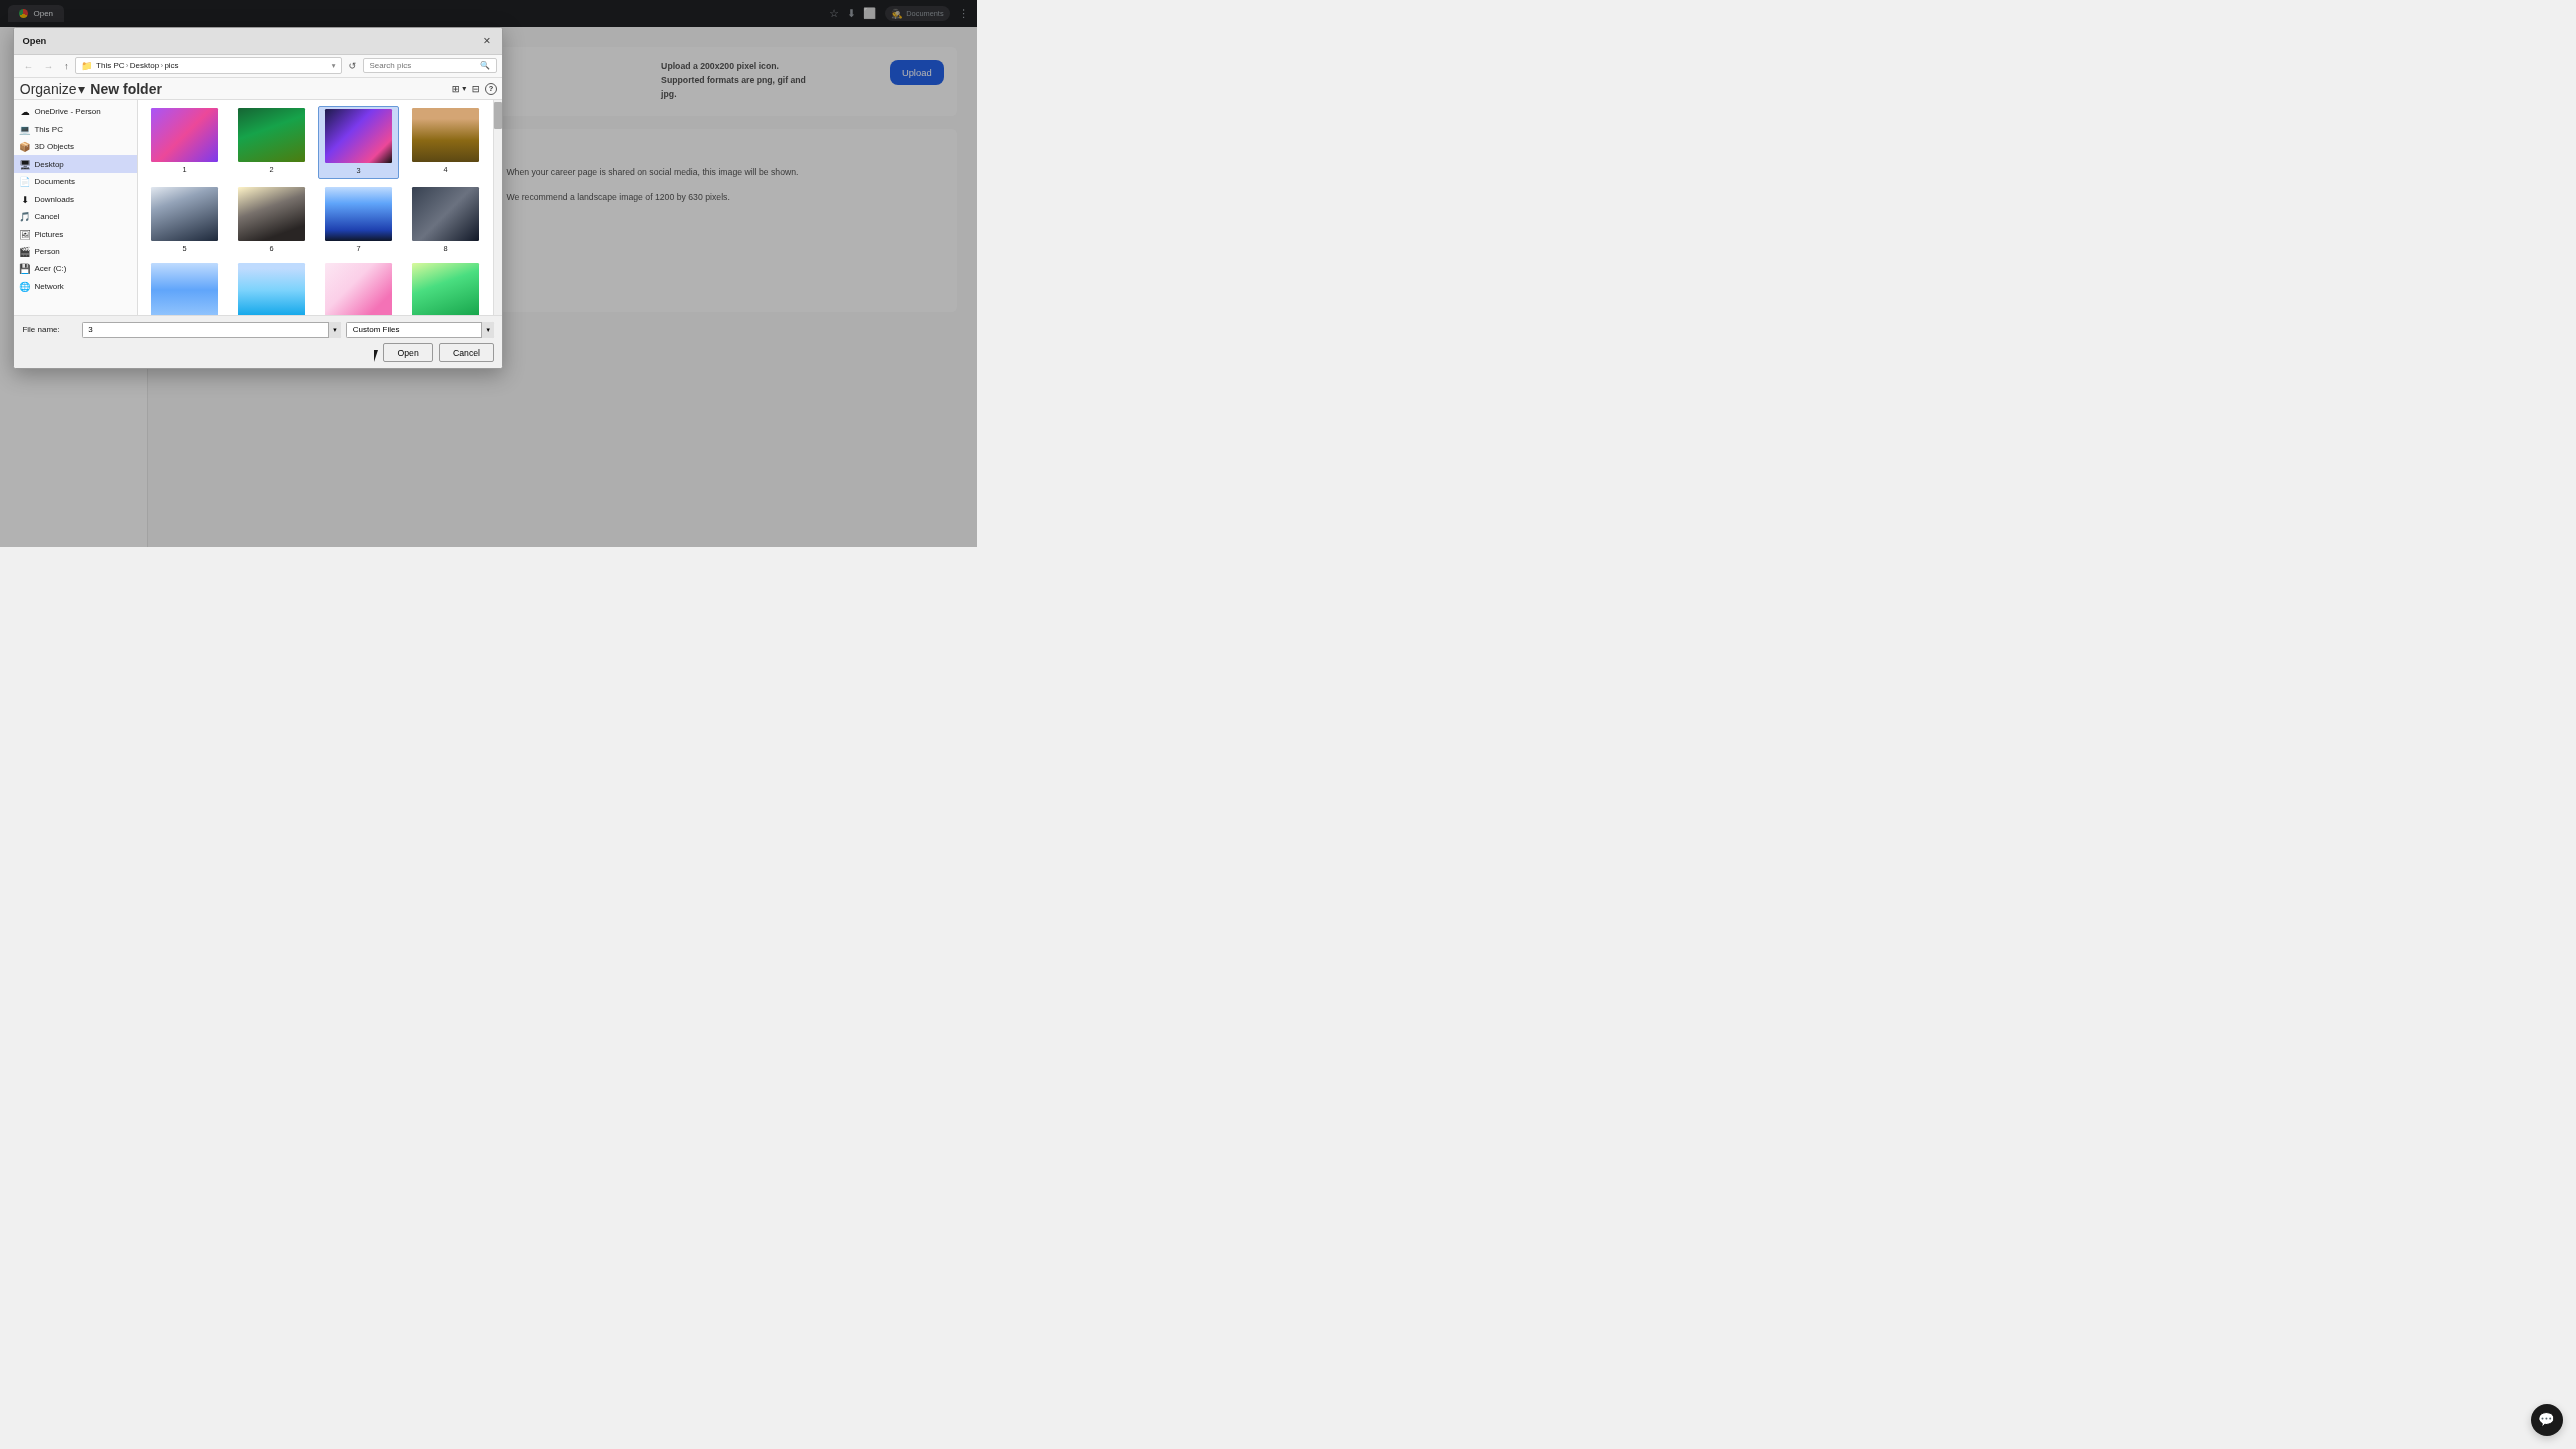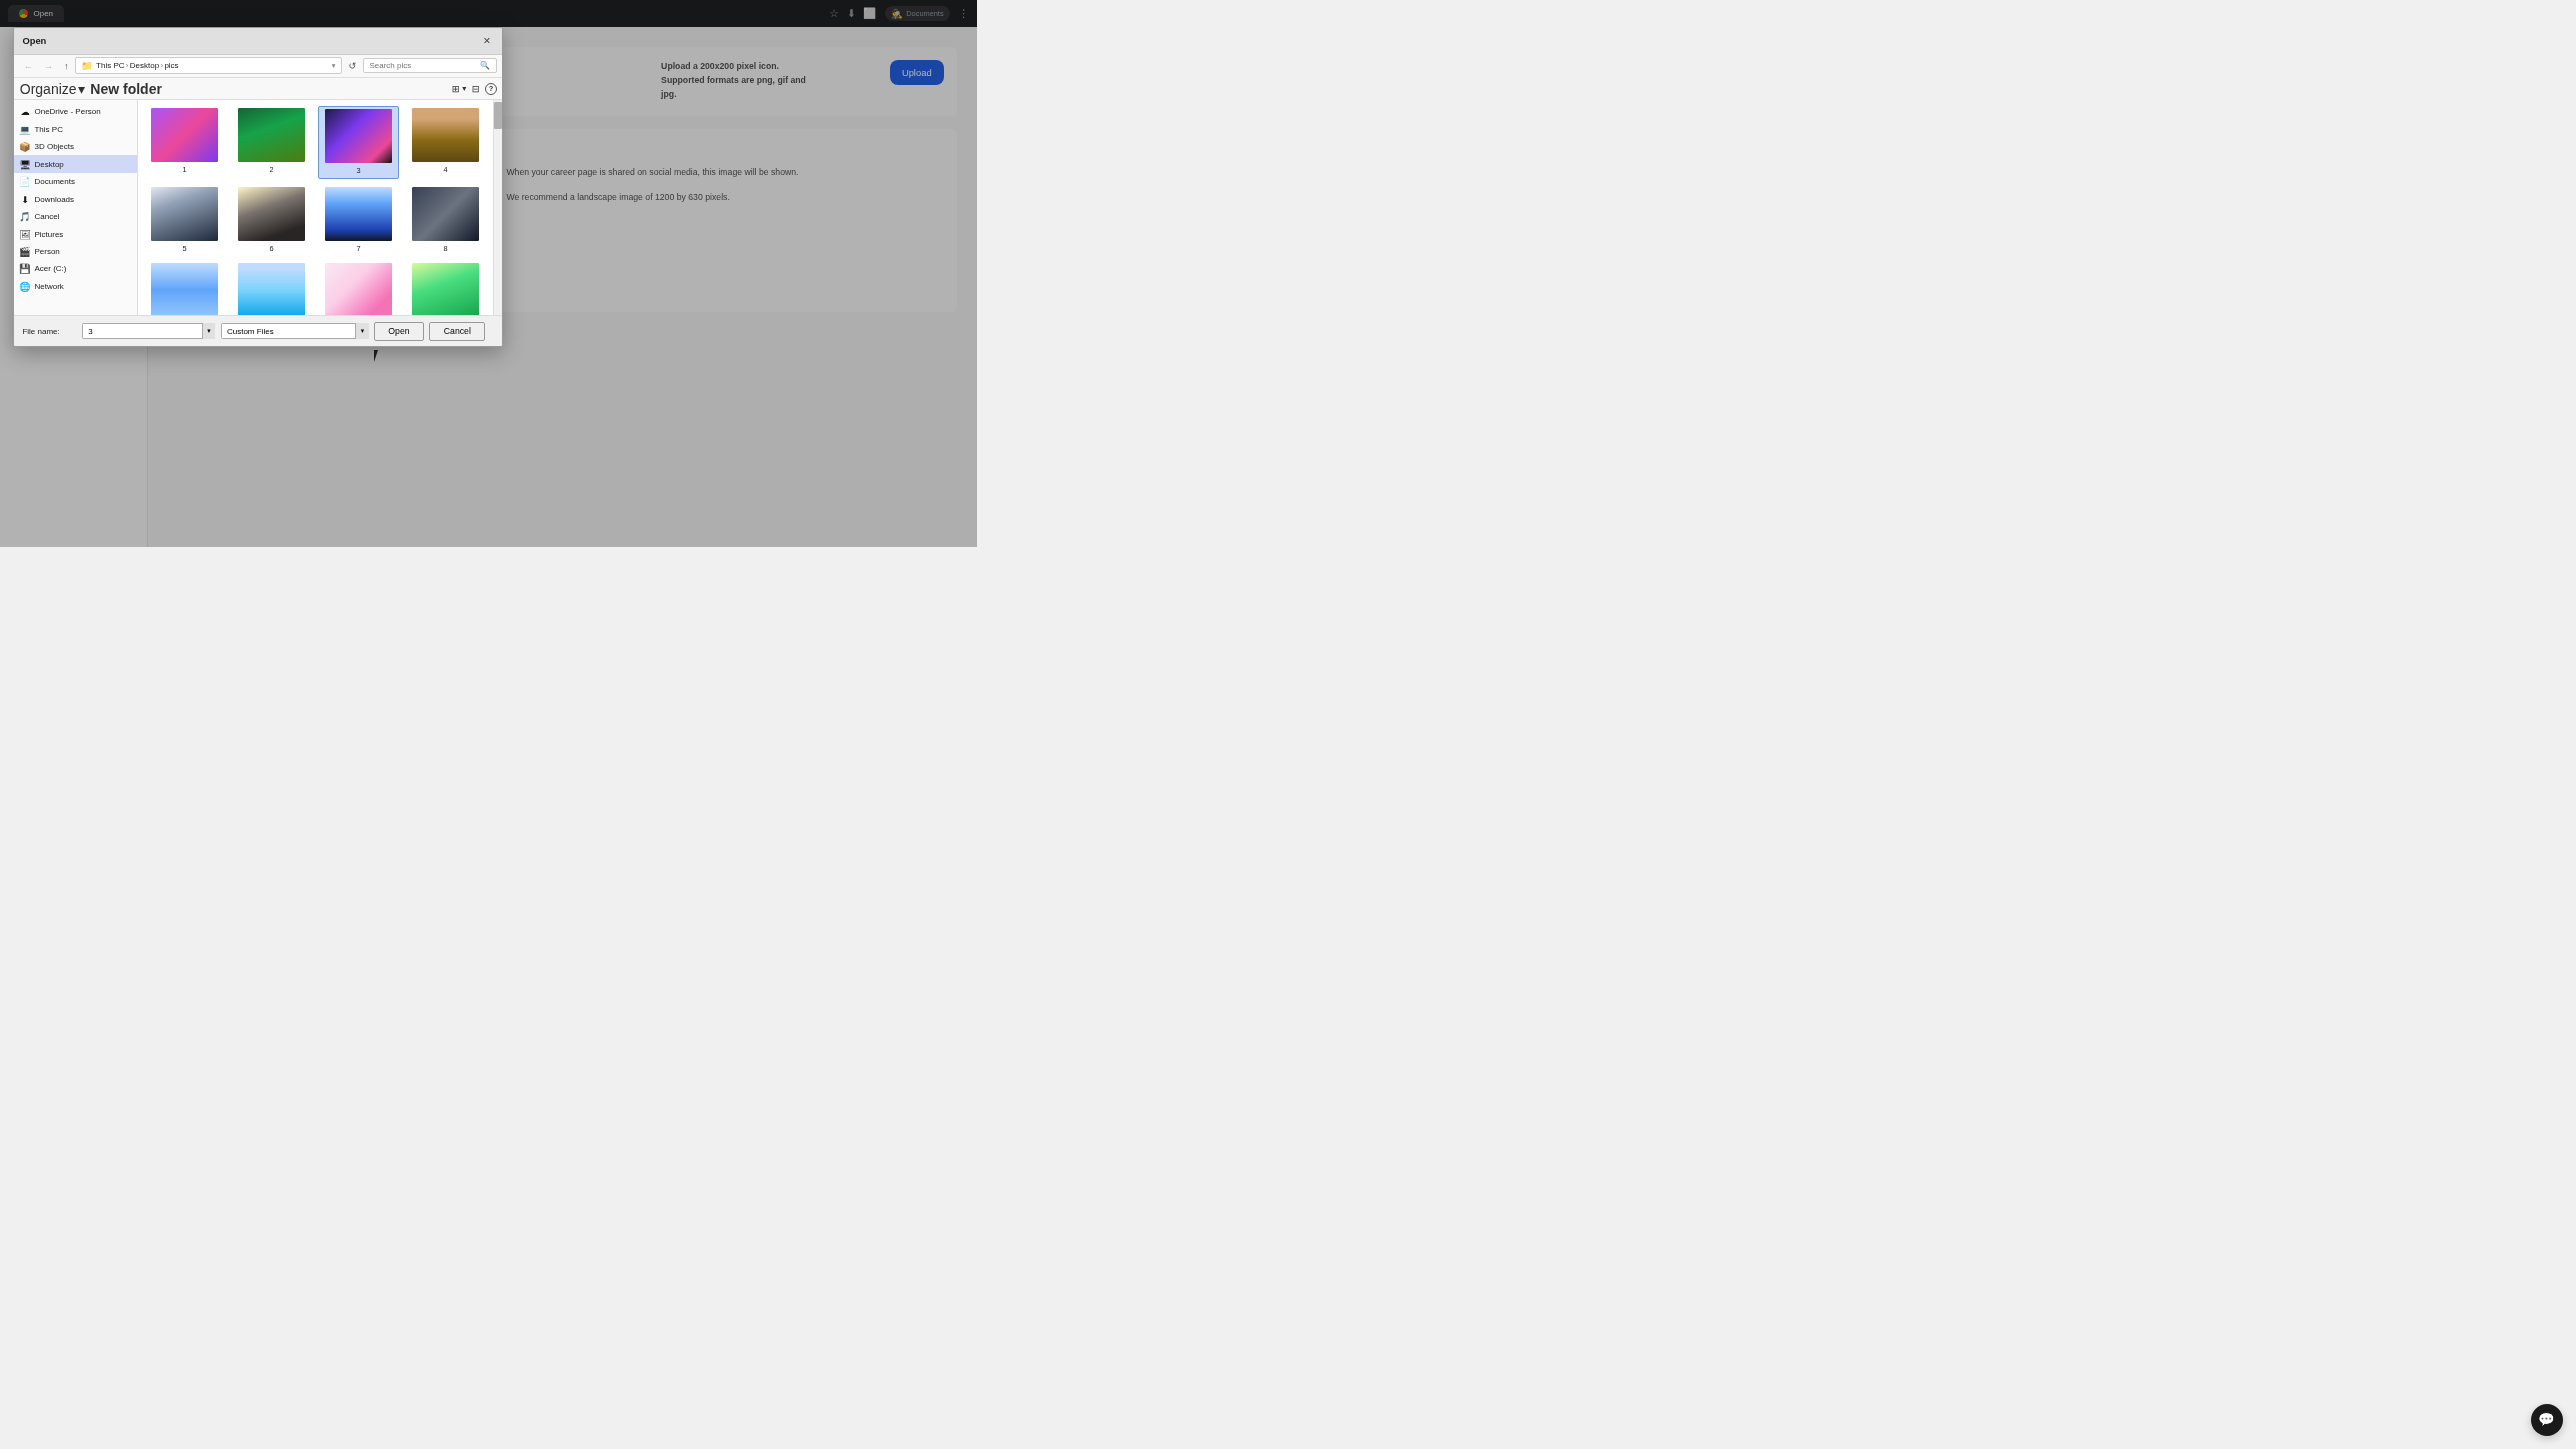--- a/index.html
+++ b/index.html
@@ -487,21 +487,21 @@
       font-size: 7.4px;
       color: #1a1a1a;
       text-align: center;
     }
 
     .dialog-footer {
       background: #f0f0f0;
       border-top: 0.7px solid #ddd;
       padding: 5.4px 8px;
       display: flex;
-      flex-direction: row;
+      flex-direction: column;
       gap: 5.4px;
     }
 
     .footer-row1 {
       display: flex;
       align-items: center;
       gap: 5.4px;
     }
 
     .filename-label {

